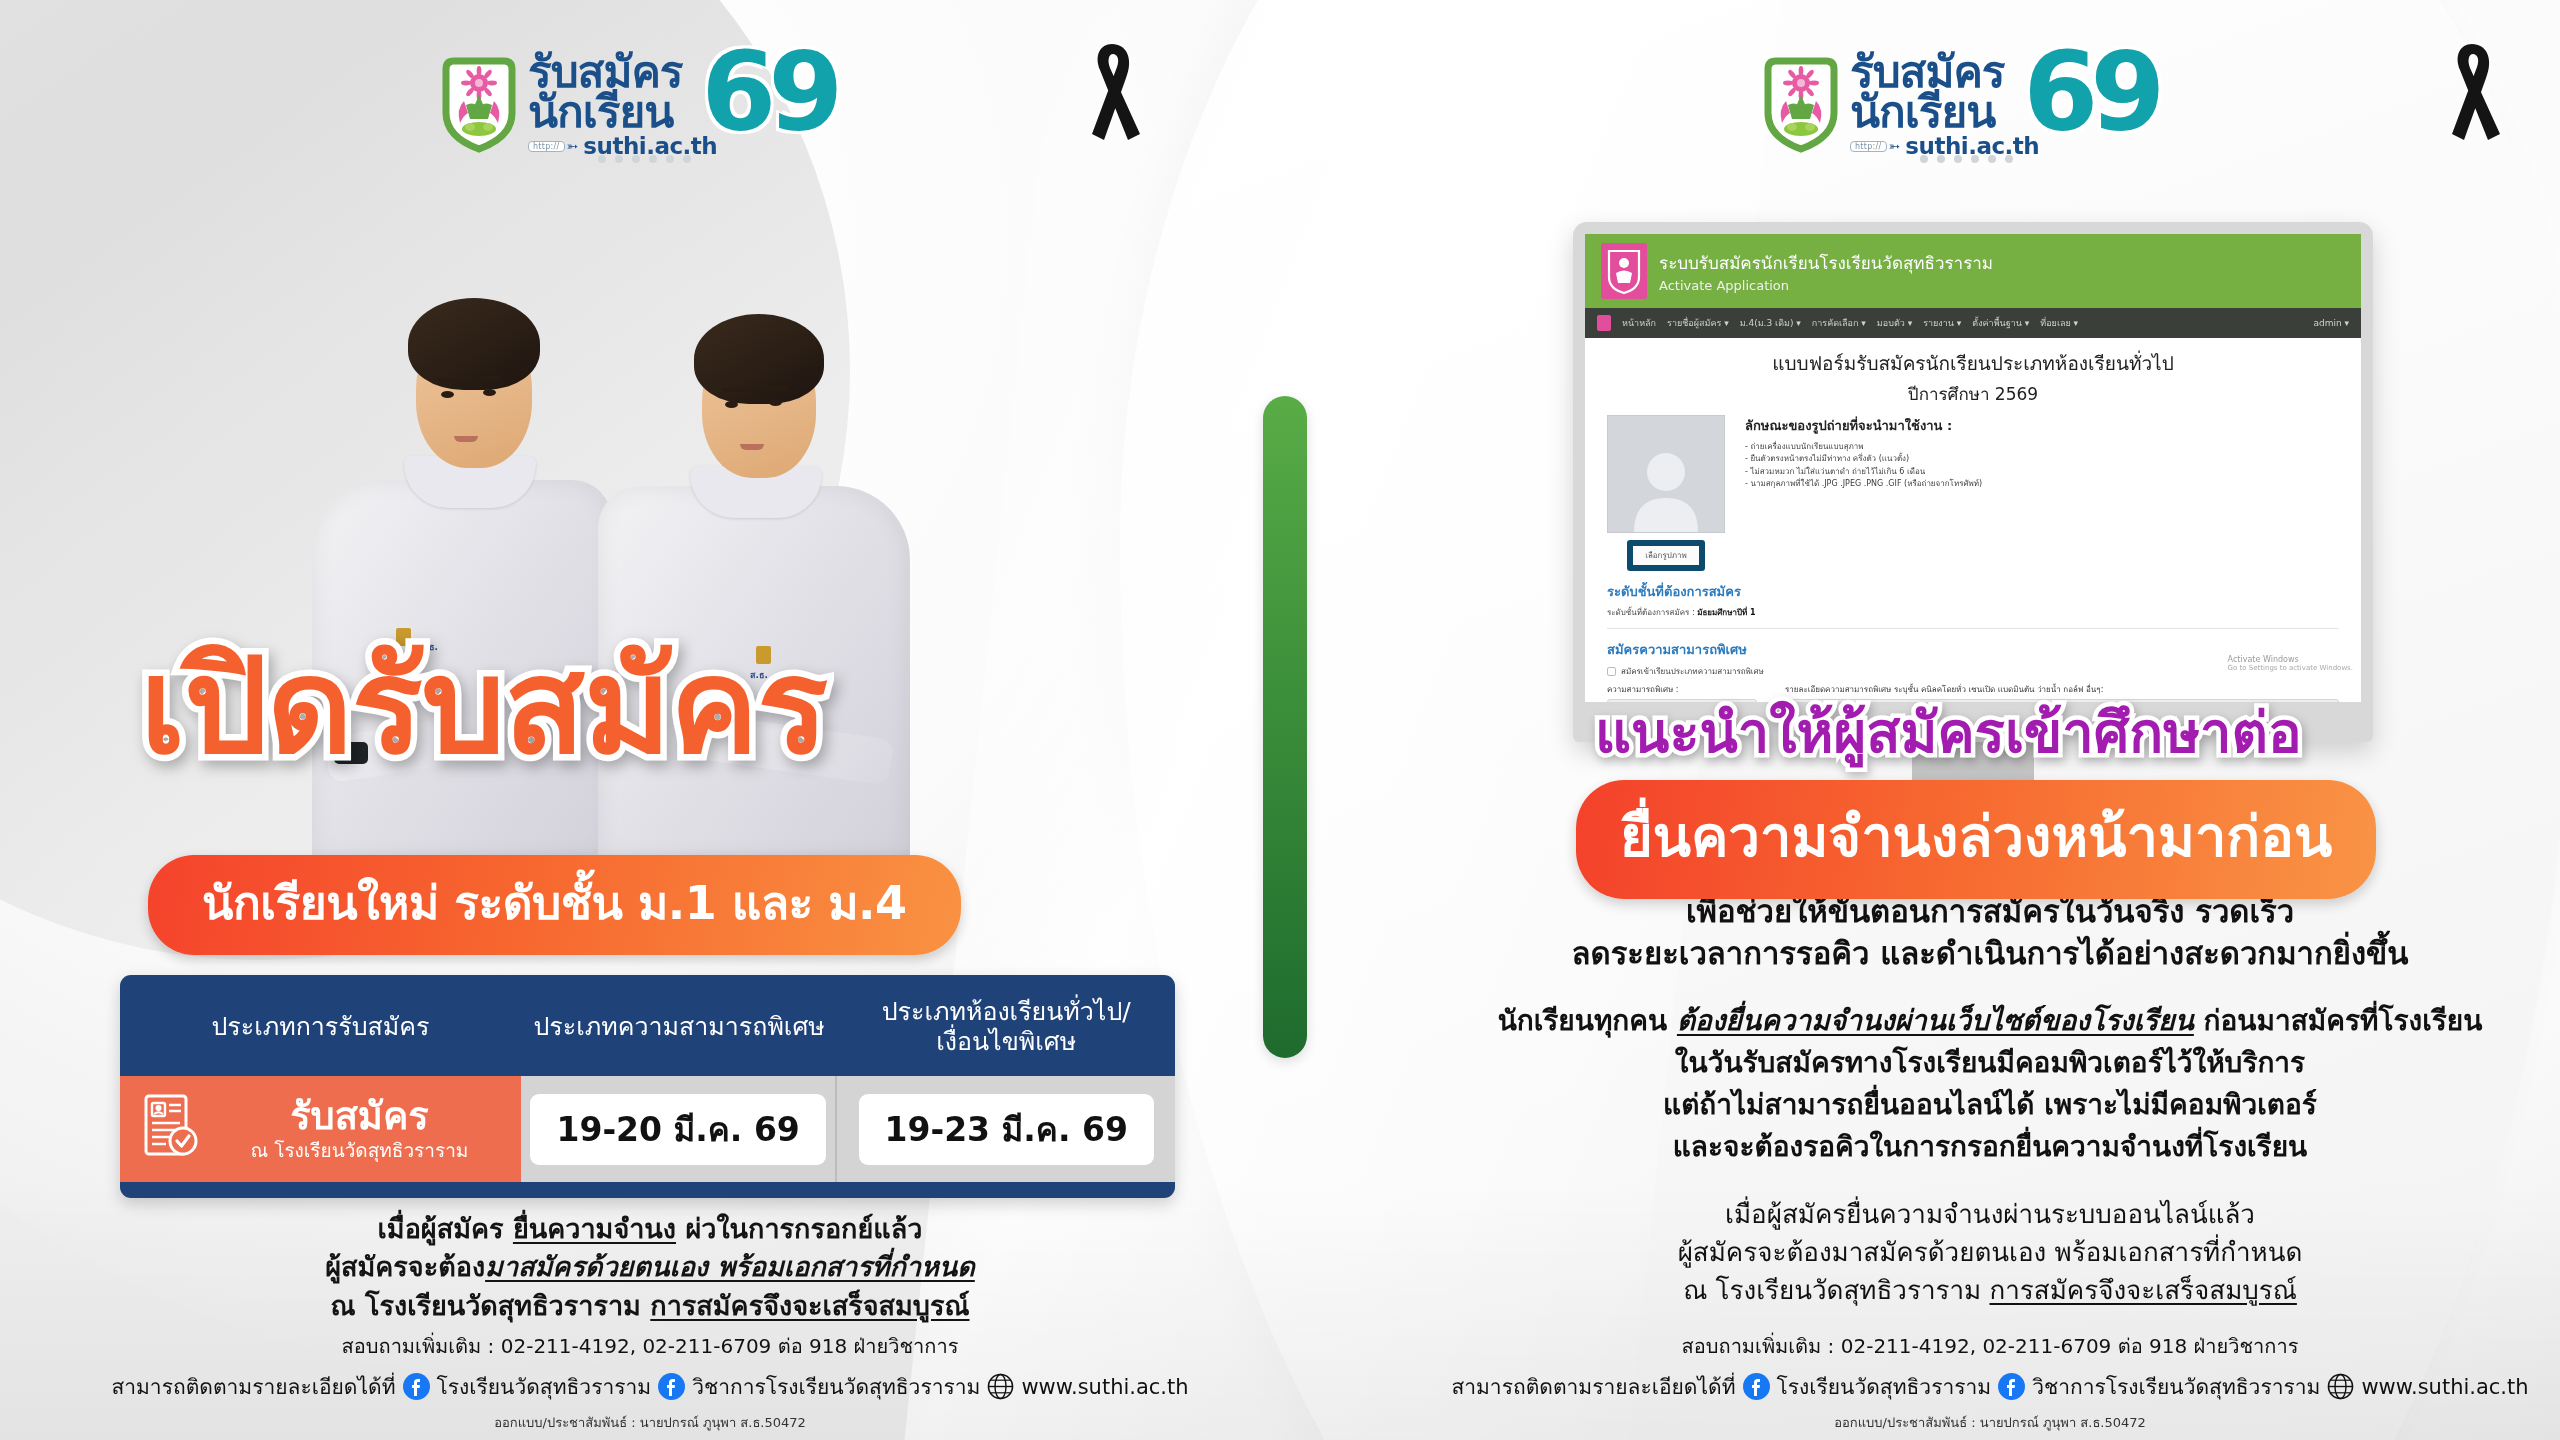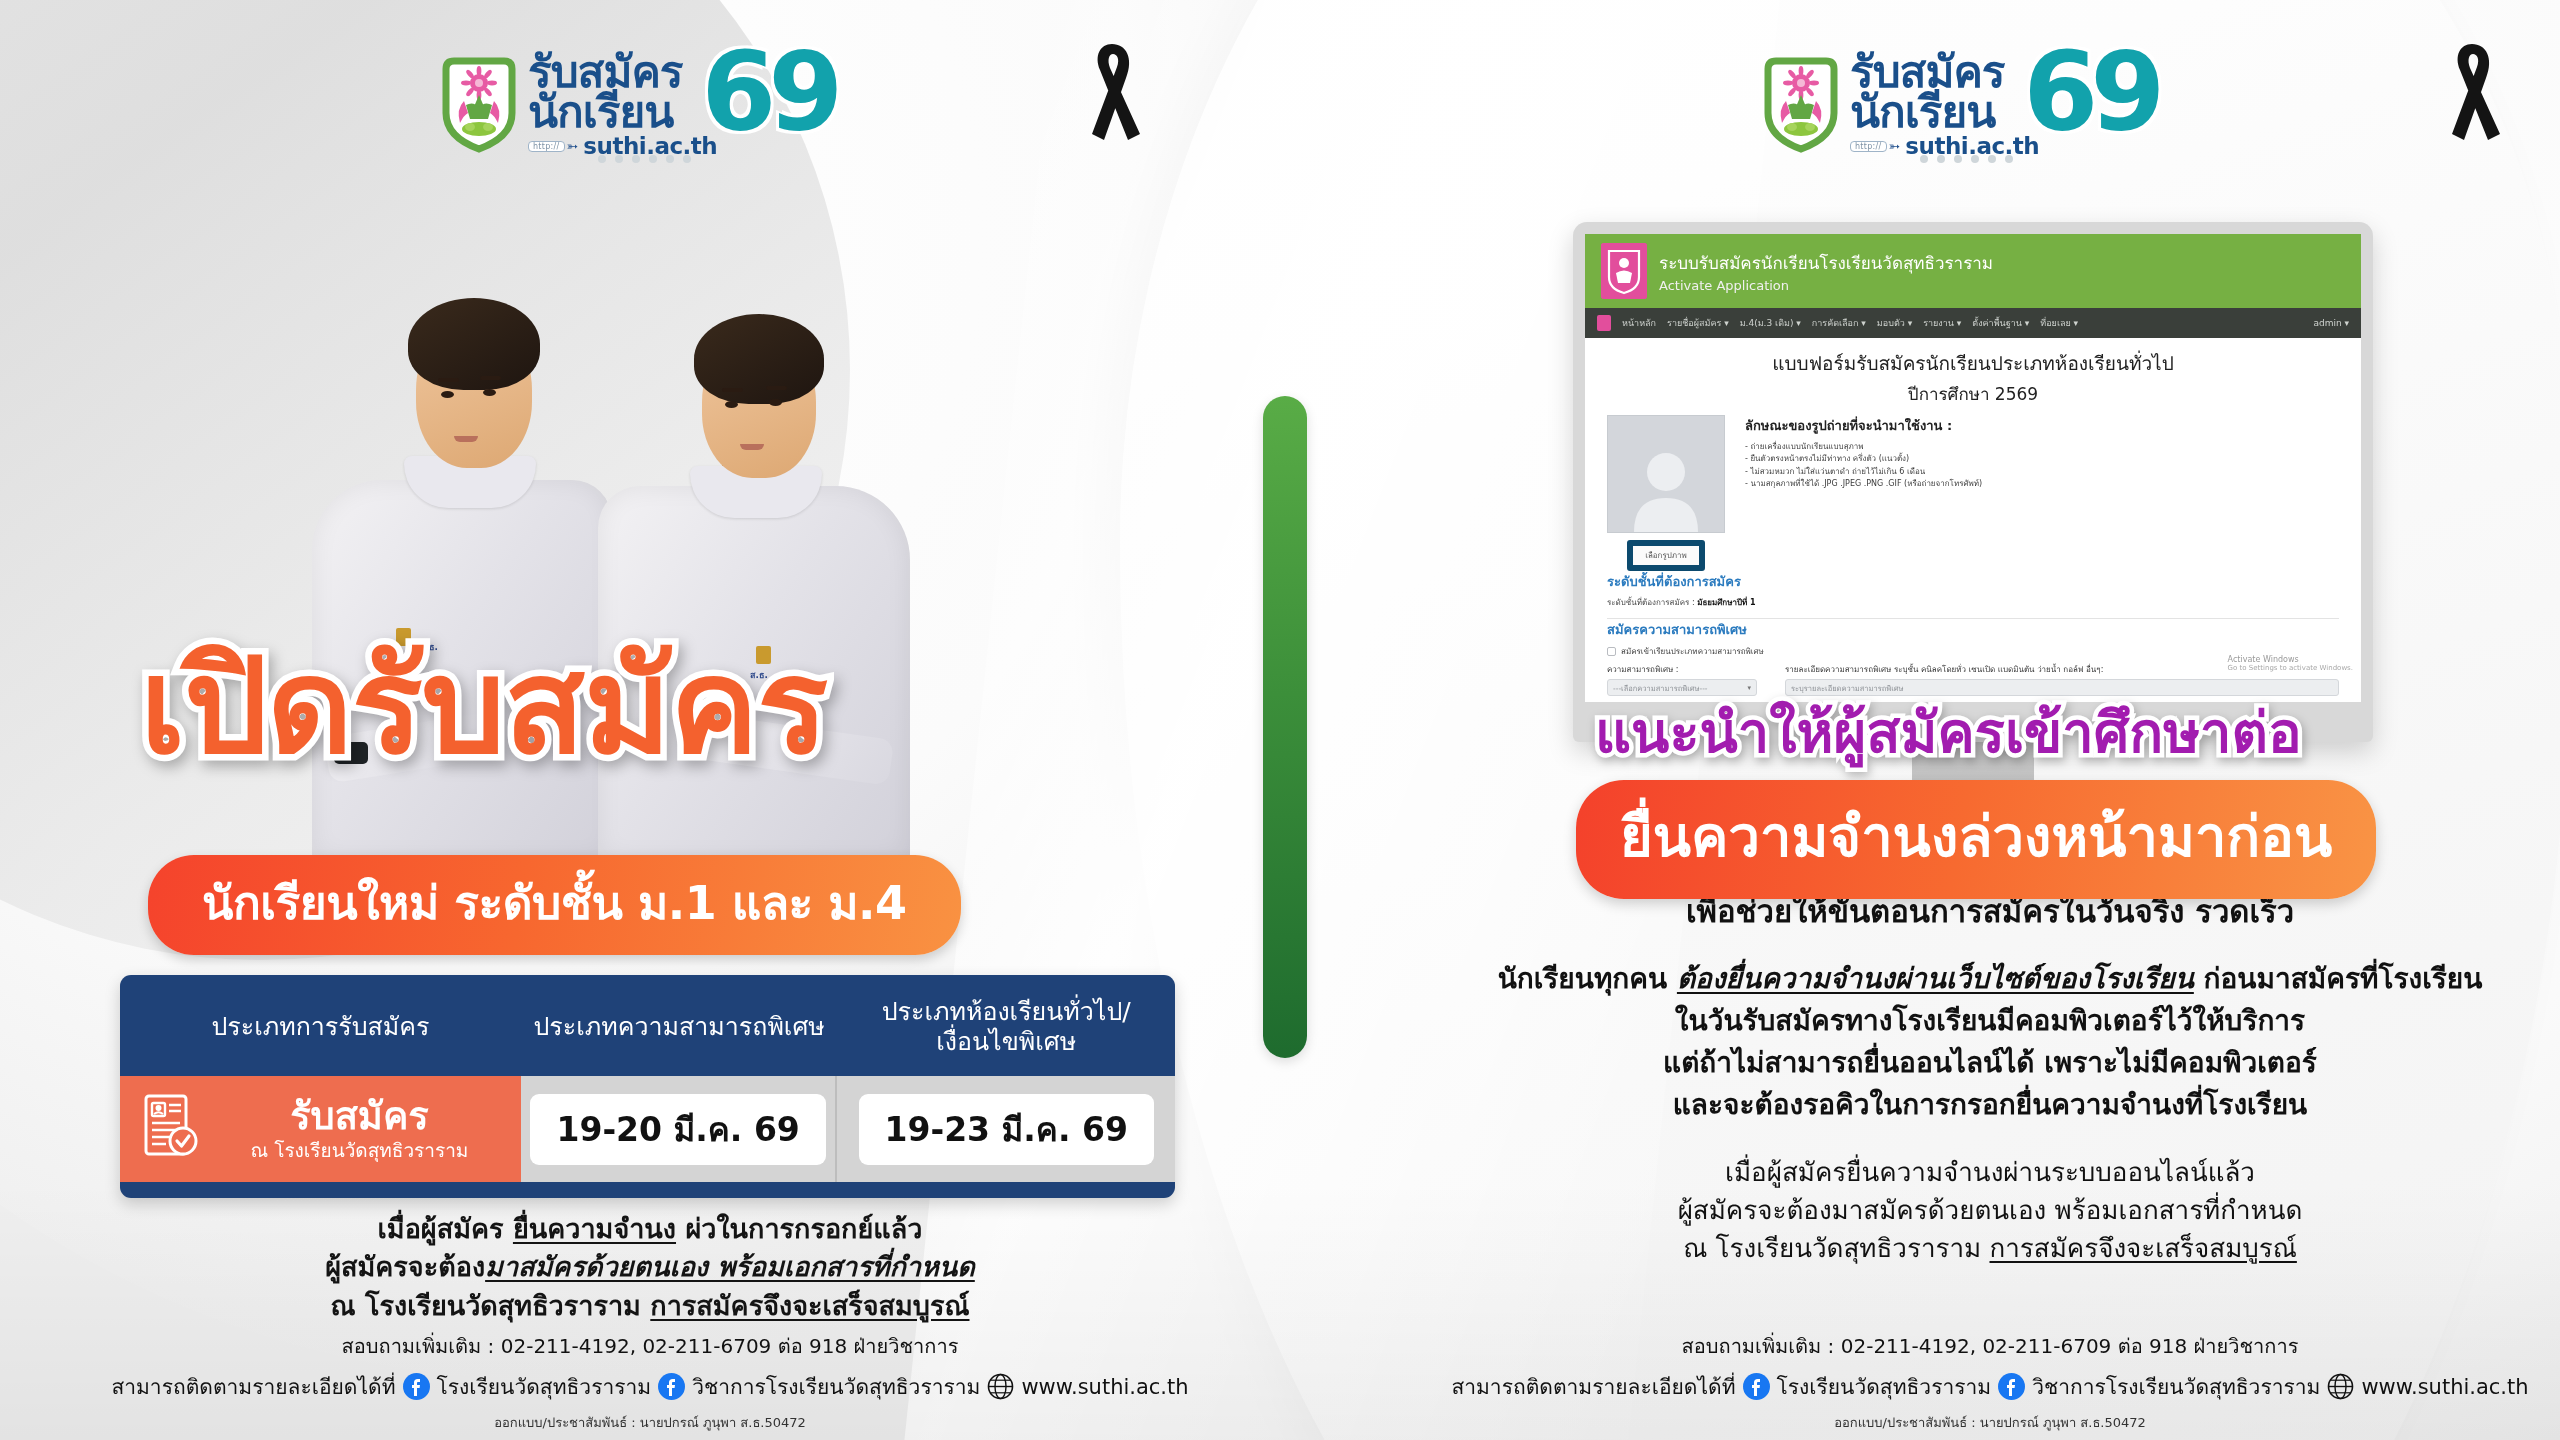--- a/index.html
+++ b/index.html
@@ -241,21 +241,21 @@
   .avatar-sil{ width:72px; height:86px; }
   .photo-btn{
     margin:7px auto 0; width:78px; text-align:center; font-size:8px; color:#555;
     border:6px solid #0c4a6e; border-radius:3px; padding:3px 0; background:#fbfbfb;
   }
   .photo-req{ flex:1; }
   .photo-req h4{ font-size:13px; color:#222; }
   .photo-req ul{ list-style:none; margin-top:5px; }
   .photo-req li{ font-size:8px; color:#3c3c3c; line-height:1.55; }
 
-  .sec-title{ color:#2B7BBF; font-size:13px; font-weight:bold; }
+  .sec-title{ color:#2B7BBF; font-size:13px; font-weight:bold; margin-top:10px; }
   .sec-sub{ font-size:8px; color:#444; margin-top:4px; }
   .sec-sub b{ color:#111; }
   .hr{ border-top:1px solid #e3e3e3; margin-top:9px; }
 
   .chk-line{ display:flex; align-items:center; gap:5px; margin-top:5px; }
   .chk{ width:9px; height:9px; border:1px solid #b9bcc1; border-radius:2px; background:#fff; }
   .chk-line span{ font-size:8px; color:#3c3c3c; }
 
   .fld-row{ display:flex; gap:28px; margin-top:5px; }
   .fld{ display:flex; flex-direction:column; }
@@ -634,20 +634,21 @@
       </div>
     </div>
   </div>
 
   <div class="head-r1">แนะนำให้ผู้สมัครเข้าศึกษาต่อ</div>
   <div class="pill-r2">ยื่นความจำนงล่วงหน้ามาก่อน</div>
 
   <div class="right-body">
     <div class="rb1">
       <div>เพื่อช่วยให้ขั้นตอนการสมัครในวันจริง รวดเร็ว</div>
+      <div>ลดระยะเวลาการรอคิว และดำเนินการได้อย่างสะดวกมากยิ่งขึ้น</div>
     </div>
     <div class="rb2">
       <div>
         <span>นักเรียนทุกคน </span><span class="ui">ต้องยื่นความจำนงผ่านเว็บไซต์ของโรงเรียน</span><span> ก่อนมาสมัครที่โรงเรียน</span>
       </div>
       <div>ในวันรับสมัครทางโรงเรียนมีคอมพิวเตอร์ไว้ให้บริการ</div>
       <div>แต่ถ้าไม่สามารถยื่นออนไลน์ได้ เพราะไม่มีคอมพิวเตอร์</div>
       <div>และจะต้องรอคิวในการกรอกยื่นความจำนงที่โรงเรียน</div>
     </div>
     <div class="rb3">

